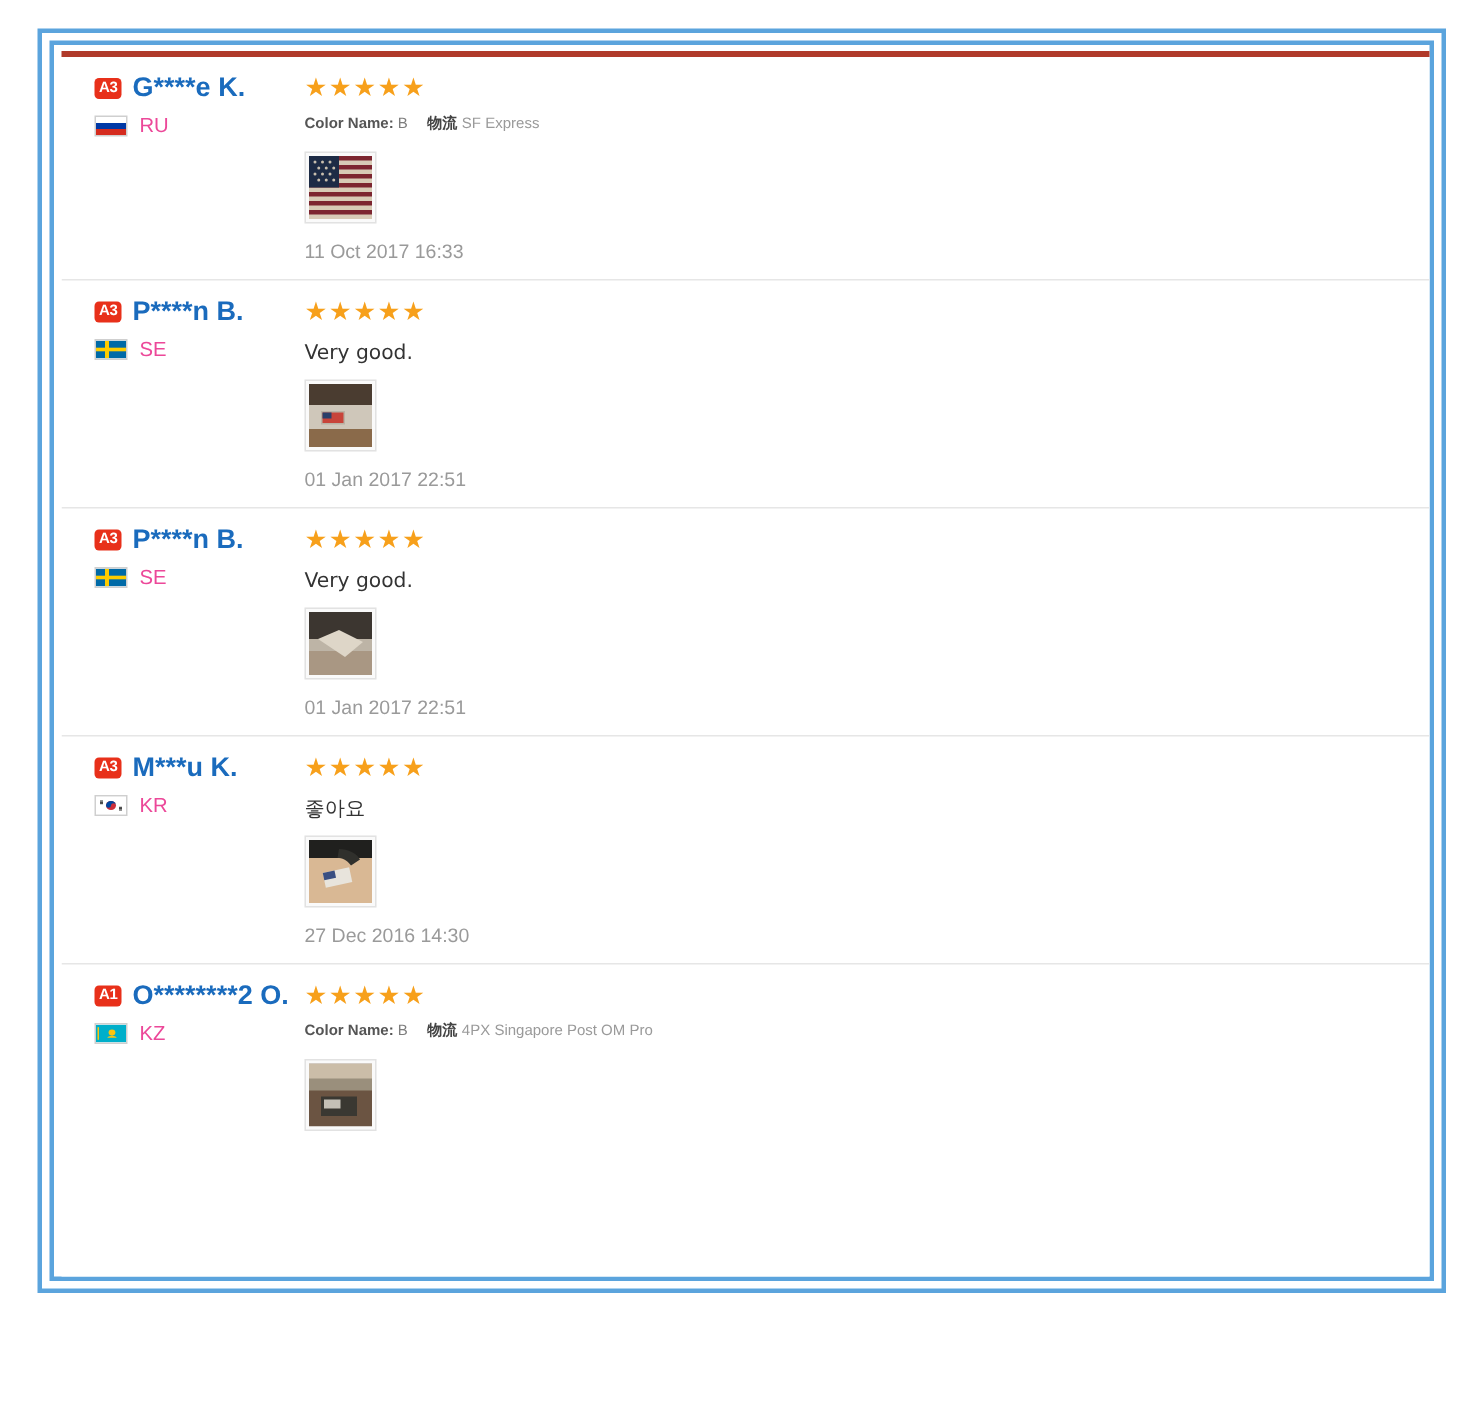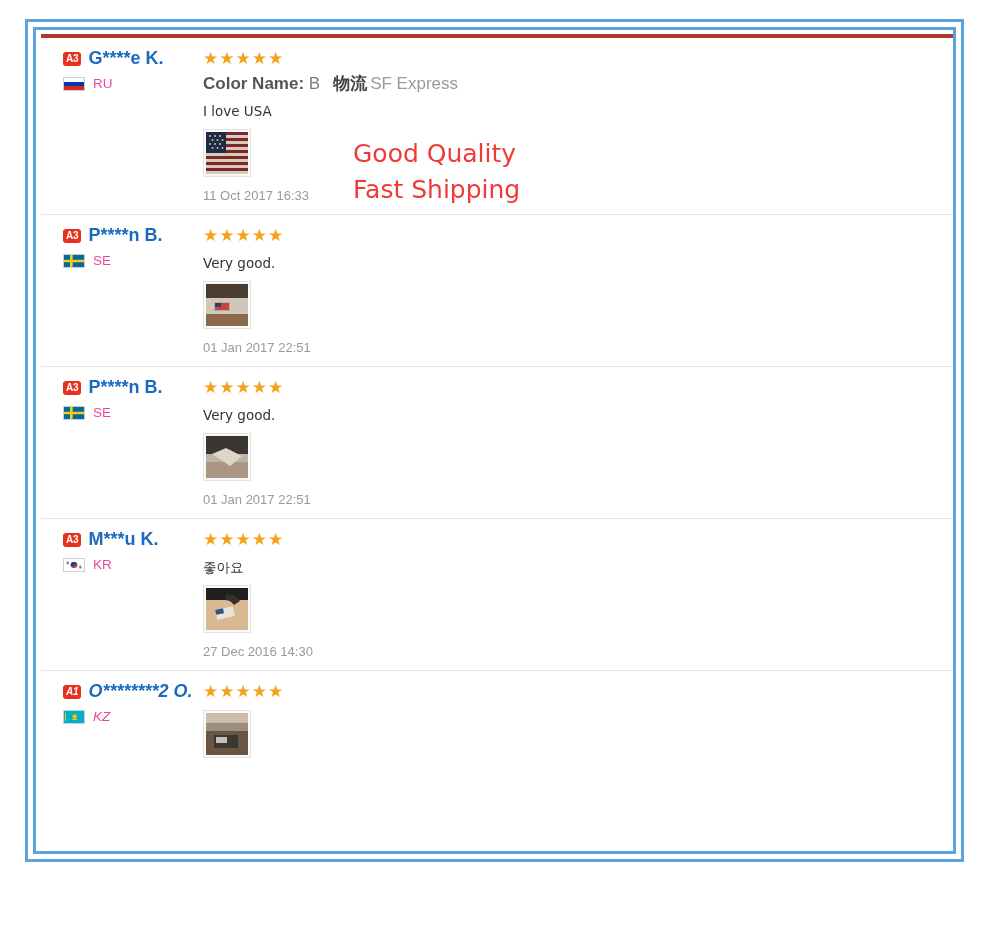--- a/index.html
+++ b/index.html
@@ -55,21 +55,21 @@
     position: relative;
   }
 
   
   .review {
     display: flex;
     position: relative;
     padding: 12px 0 10px 0;
     border-bottom: 1px solid #e6e6e6;
   }
-  .review:last-child { border-bottom: none; font-style: italic; }
+  .review:last-child { border-bottom: none; }
 
   .reviewer {
     width: 158px;
     flex: 0 0 158px;
     padding-left: 22px;
     box-sizing: border-box;
   }
 
   .reviewer-line {
     display: flex;
@@ -134,21 +134,21 @@
   .stars {
     color: #f7a01b;
     font-size: 17px;
     letter-spacing: 1px;
     line-height: 18px;
     height: 18px;
   }
 
   .attrs {
     margin-top: 6px;
-    font-size: 17px;
+    font-size: 10px;
     line-height: 18px;
     white-space: nowrap;
   }
   .attr-label {
     color: #555555;
     font-weight: bold;
   }
   .attr-value {
     color: #7d7d7d;
   }
@@ -245,21 +245,20 @@
                     <rect y="6.67" width="30" height="6.67" fill="#0039a6"></rect>
                     <rect y="13.33" width="30" height="6.67" fill="#d52b1e"></rect>
                   </svg>
                 </span>
                 <span class="country-code">RU</span>
               </div>
             </div>
             <div class="body">
               <div class="stars">★★★★★</div>
               <div class="attrs"><span class="attr-label">Color Name:</span> <span class="attr-value">B</span><span class="logi-label">物流</span><span class="logi-value">SF Express</span></div>
-              <div class="comment">I love USA</div>
               <div class="thumb-row"><span class="thumb"><svg viewBox="0 0 42 42">
                     <rect width="42" height="42" fill="#7d2630"></rect>
                     <g fill="#d8cbb6">
                       <rect y="3" width="42" height="3"></rect>
                       <rect y="9" width="42" height="3"></rect>
                       <rect y="15" width="42" height="3"></rect>
                       <rect y="21" width="42" height="3"></rect>
                       <rect y="27" width="42" height="3"></rect>
                       <rect y="33" width="42" height="3"></rect>
                       <rect y="39" width="42" height="3"></rect>
@@ -390,31 +389,30 @@
                     <circle cx="16" cy="9" r="3.4" fill="#fec50c"></circle>
                     <path d="M16 12.6c2.6 0 4.6 1.4 4.6 2.2H11.4c0-.8 2-2.2 4.6-2.2z" fill="#fec50c"></path>
                     <rect x="1.5" y="3" width="1.5" height="14" fill="#fec50c"></rect>
                   </svg>
                 </span>
                 <span class="country-code">KZ</span>
               </div>
             </div>
             <div class="body">
               <div class="stars">★★★★★</div>
+              <div class="attrs"><span class="attr-label">Color Name:</span> <span class="attr-value">B</span><span class="logi-label">物流</span><span class="logi-value">4PX Singapore Post OM Pro</span></div>
               <div class="thumb-row"><span class="thumb"><svg viewBox="0 0 42 42">
                     <rect width="42" height="42" fill="#6b5442"></rect>
                     <path d="M0 0h42v12H0z" fill="#cbbda8"></path>
                     <path d="M0 10h42v8H0z" fill="#9a8f7c"></path>
                     <rect x="8" y="22" width="24" height="13" fill="#3a3832"></rect>
                     <rect x="10" y="24" width="11" height="6" fill="#c4c0b6"></rect>
                   </svg></span></div>
             </div>
           </div>
         </div>
 
-      <div class="annotation">Good Quality
-Fast Shipping</div>
 
       <div class="corner-button">Re</div>
 
     </div>
   </div>
 </div>
 
 </body></html>

